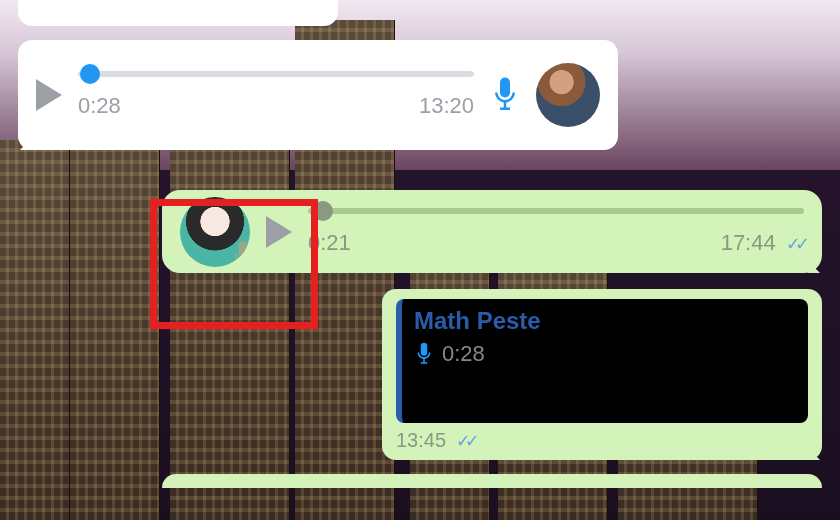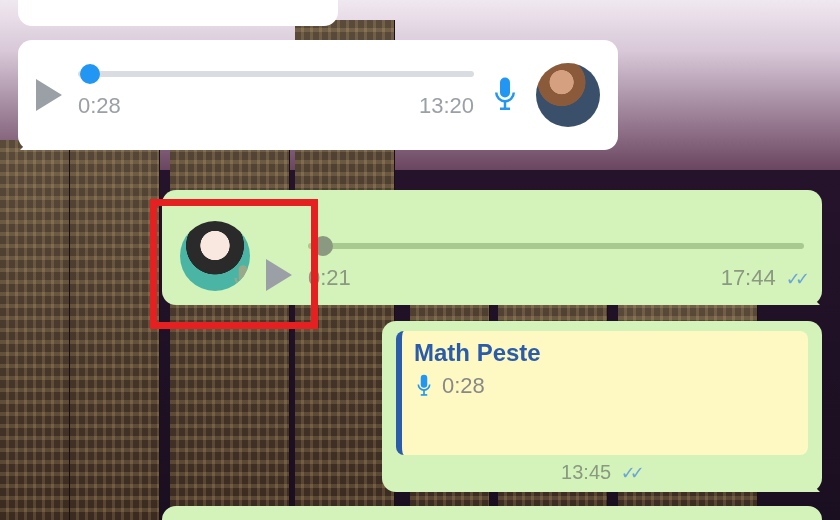--- a/index.html
+++ b/index.html
@@ -151,25 +151,26 @@
       background: #888;
       overflow: hidden;
     }
     .avatar.a1 {
       background: radial-gradient(circle at 40% 30%, #d4a080 0 20%, #8a5a3a 21% 40%, #3a506a 41% 100%);
     }
 
     .voice-bubble-2 {
       margin-top: 40px;
       width: 660px;
-      height: 115px;
-      display: flex;
-      align-items: flex-end;
+      height: 83px;
+      display: flex;
+      align-items: center;
       gap: 16px;
       position: relative;
+      border-radius: 18px;
     }
     .avatar.a2 {
       width: 70px; height: 70px;
       background: radial-gradient(circle at 50% 35%, #f8e8e0 0 25%, #2a2a2a 26% 50%, #4ab5a5 51% 100%);
       position: relative;
     }
     .mic-overlay {
       position: absolute;
       right: -6px;
       bottom: -6px;
@@ -201,41 +202,41 @@
       z-index: 10;
     }
 
     .reply-bubble {
       margin-top: 16px;
       width: 440px;
       padding: 10px 14px 8px 14px;
       position: relative;
     }
     .reply-quote {
-      background: #fef9c3;
+      background: #000000;
       border-left: 6px solid #2a5caa;
       border-radius: 8px;
       padding: 8px 12px 56px 12px;
       margin-bottom: 6px;
     }
     .reply-name {
       color: #2a5caa;
       font-weight: 600;
       font-size: 24px;
       margin-bottom: 6px;
     }
     .reply-content {
       display: flex;
       align-items: center;
       gap: 8px;
       color: #888;
       font-size: 22px;
     }
     .reply-time {
-      text-align: center;
+      text-align: left;
       color: #8a9980;
       font-size: 20px;
       padding-right: 4px;
     }
 
     .bottom-partial {
       margin-top: 14px;
       width: 660px;
       height: 14px;
       background: #d4f3bb;

